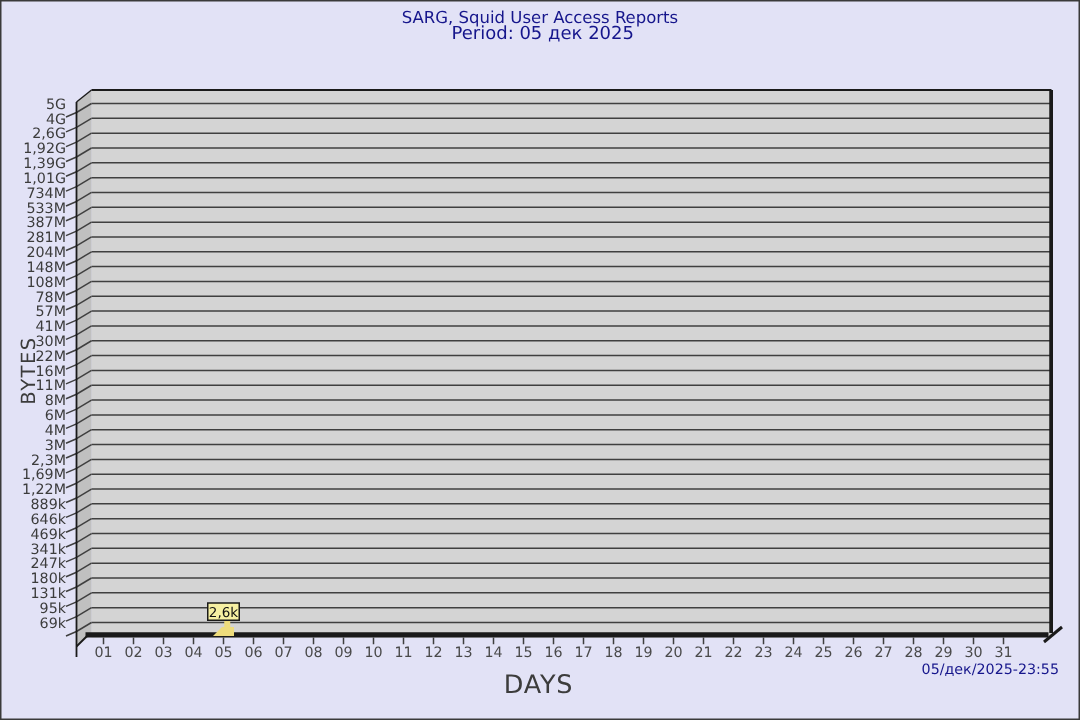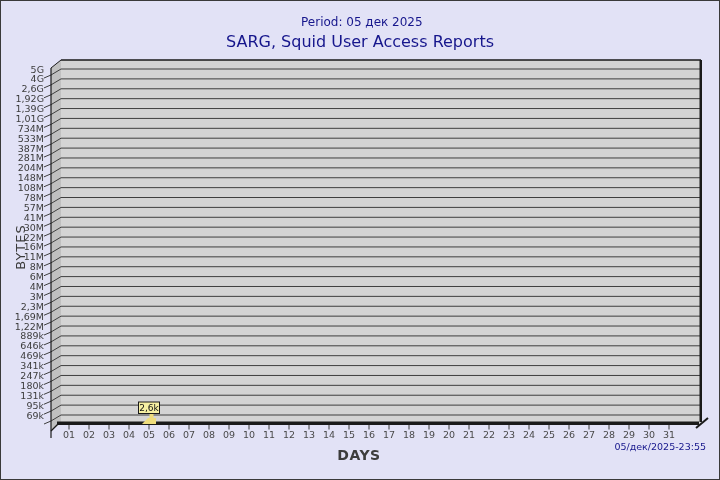--- a/index.html
+++ b/index.html
@@ -7,33 +7,33 @@
     position:relative;
     width:718px;height:478px;
     border:1px solid #3a3a3a;
     background:#e2e2f6;
     font-family:"DejaVu Sans","Liberation Sans",sans-serif;
     overflow:hidden;
   }
   .chart-svg{position:absolute;left:0;top:0;}
   .title-line1{
     position:absolute;left:0;right:0;top:5px;
-    text-align:center;font-size:16px;line-height:11px;color:#16168c;margin-top:30px;
+    text-align:center;font-size:11px;line-height:11px;color:#16168c;
   }
   .title-line2{position:absolute;left:300px;top:16px;font-size:12px;line-height:11px;color:#16168c;}
   .title-line3{position:absolute;left:300px;top:27px;font-size:10.5px;line-height:11px;color:#16168c;}
   .y-axis-title{
     position:absolute;left:19px;top:246px;
     transform:translate(-50%,-50%) rotate(-90deg);
     font-size:13px;letter-spacing:1px;color:#3c3c3c;white-space:nowrap;
   }
   .x-axis-title{
     position:absolute;left:358px;top:446px;
     transform:translateX(-50%);
-    font-size:14px;letter-spacing:0.5px;color:#3c3c3c;font-weight:bold;
+    font-size:17px;letter-spacing:0.5px;color:#3c3c3c;
   }
   .timestamp{
     position:absolute;top:440px;right:13px;
     font-size:9.5px;color:#16168c;
   }
 </style>
 </head>
 <body>
 
 <div class="page">

